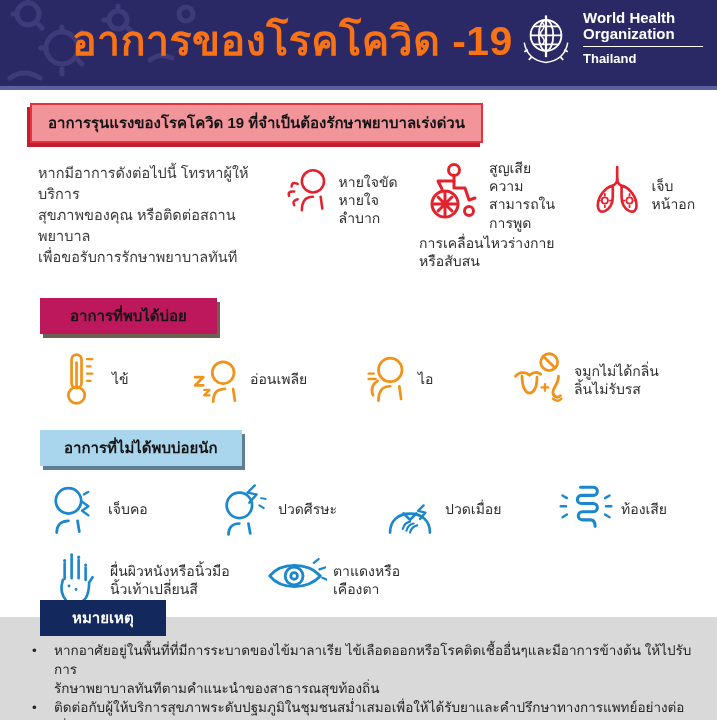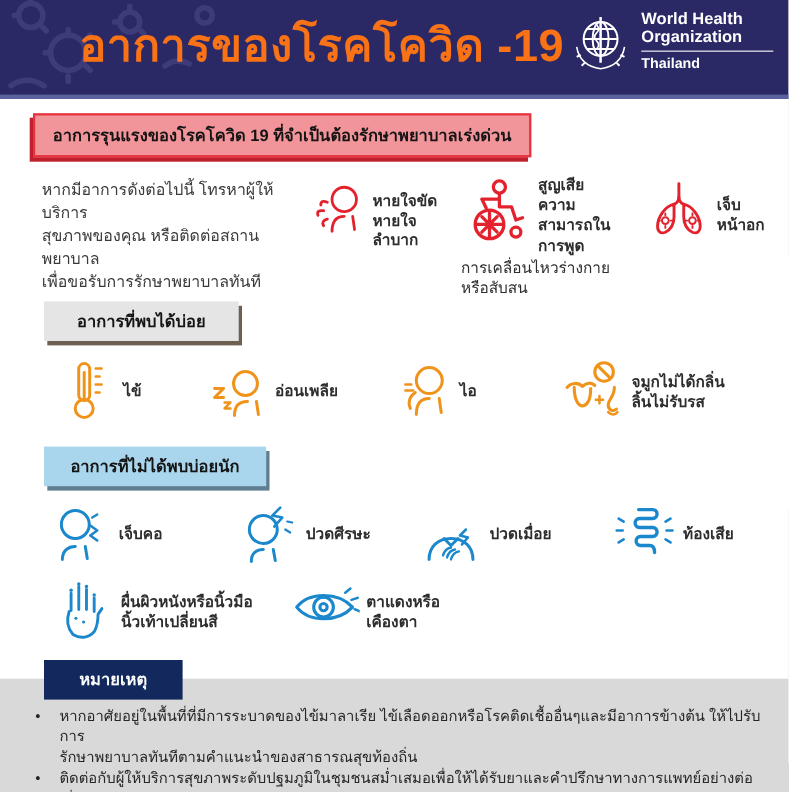--- a/index.html
+++ b/index.html
@@ -15,30 +15,30 @@
   .who-emblem{margin-right:8px;}
   .who-text{color:#fff;font-weight:bold;font-size:15px;line-height:1.08;}
   .who-div{border:none;border-top:1.5px solid #ffffff;margin:4px 0 3px 0;width:120px;}
   .who-country{font-size:13px;font-weight:bold;color:#fff;text-align:right;}
 
   
   .banner{display:inline-block;font-weight:bold;font-size:15px;color:#141414;
           padding:6px 16px;white-space:nowrap;}
   .banner-severe{background:#f2959b;border:2px solid #e6323e;box-shadow:-3px 4px 0 #c0202d;
                  margin:13px 0 0 30px;}
-  .banner-common{background:#e5e5e5;box-shadow:3px 4px 0 #6e6152;margin:0 0 0 40px;padding:6px 30px;}
+  .banner-common{background:#be185d;box-shadow:3px 4px 0 #6e6152;margin:24px 0 0 40px;padding:6px 30px;}
   .banner-uncommon{background:#a9d6ec;box-shadow:3px 4px 0 #5f7e90;margin:6px 0 0 40px;padding:6px 24px;}
 
   
   .row{display:flex;align-items:flex-start;}
   .severe-row{padding:16px 6px 4px 38px;}
   .intro{width:252px;font-size:14.5px;line-height:1.45;color:#3a3a3a;margin:4px 10px 0 0;
          white-space:pre-line;}
   .sym{display:flex;align-items:flex-start;}
-  .sym .lbl{font-size:14px;line-height:1.3;color:#2d2d2d;white-space:pre-line;margin-left:6px;font-weight:bold;}
+  .sym .lbl{font-size:14px;line-height:1.3;color:#2d2d2d;white-space:pre-line;margin-left:6px;}
   .red{color:#e3222e;}
   .orange{color:#f0931b;}
   .blue{color:#1b87cc;}
   .sublbl{font-size:14px;line-height:1.3;color:#2d2d2d;white-space:pre-line;margin-top:2px;}
 
   .common-row{padding:16px 0 16px 48px;}
   .uncommon-row1{padding:14px 0 4px 44px;}
   .uncommon-row2{padding:8px 0 0 48px;}
 
   .g-w138{width:138px;} .g-w152{width:152px;} .g-w168{width:168px;}

